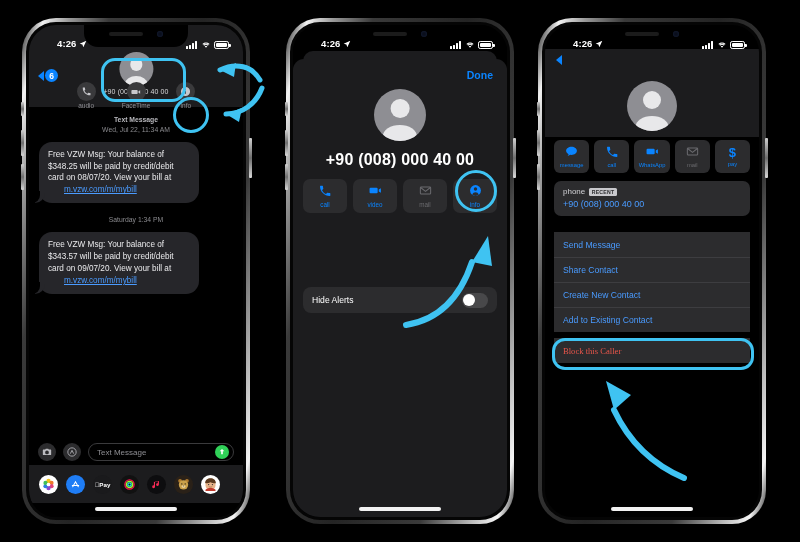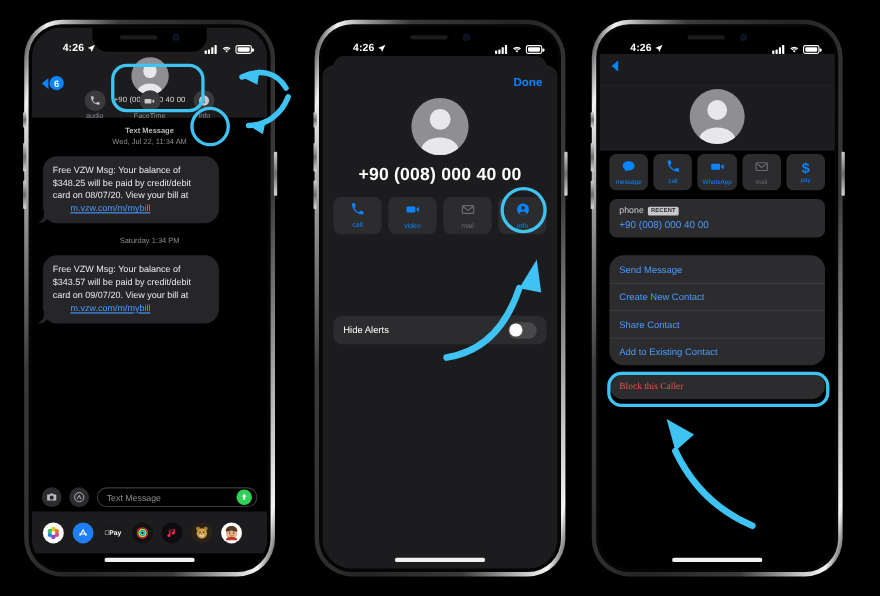--- a/index.html
+++ b/index.html
@@ -231,21 +231,21 @@
     position:absolute; left:9px; right:9px; top: 156px; background:#2c2c2e;
     border-radius: 7px; padding: 6px 9px 7px;
   }
   .ci-field-label { display:flex; align-items:center; gap:4px; }
   .ci-field-label span.lbl { color:#d0d0d4; font-size: 8px; }
   .ci-badge {
     background:#c8c8cc; color:#2c2c2e; font-size:5.2px; font-weight:700;
     padding: 1px 2.5px; border-radius: 1.5px; letter-spacing:.2px;
   }
   .ci-field-val { color:#4a9bff; font-size: 9px; margin-top: 3px; }
-  .ci-group { position:absolute; left:9px; right:9px; background:#2c2c2e; border-radius:13px; overflow:hidden; }
+  .ci-group { position:absolute; left:9px; right:9px; background:#2c2c2e; border-radius:0; overflow:hidden; }
   .ci-row { height: 25px; display:flex;align-items:center; padding:0 9px; color:#4a9bff; font-size:8.6px;}
   .ci-row + .ci-row { border-top: .5px solid #3d3d40; }
   .ci-row.danger { color:#e8554a;font-family:Liberation Serif, serif; }
 
   
   .anno { position:absolute; z-index: 30; pointer-events:none; }
   .hl-box { border: 3.5px solid #3fc3f2; border-radius: 14px; }
   .hl-circ { border: 3.5px solid #3fc3f2; border-radius: 50%; }
   .hl-pill { border: 3px solid #3fc3f2; border-radius: 13px; }
   svg.arrow { position:absolute; overflow: visible; z-index: 31; pointer-events:none; }
@@ -607,22 +607,22 @@
       <div class="ci-field">
         <div class="ci-field-label">
           <span class="lbl">phone</span>
           <span class="ci-badge">RECENT</span>
         </div>
         <div class="ci-field-val">+90 (008) 000 40 00</div>
       </div>
 
       <div class="ci-group" style="top:207px">
         <div class="ci-row">Send Message</div>
+        <div class="ci-row">Share Contact</div>
         <div class="ci-row">Create New Contact</div>
-        <div class="ci-row">Share Contact</div>
         <div class="ci-row">Add to Existing Contact</div>
       </div>
 
       <div class="ci-group" style="top:313px">
         <div class="ci-row danger">Block this Caller</div>
       </div>
 
       <div class="home-ind"></div>
 
       <div class="statusbar">

